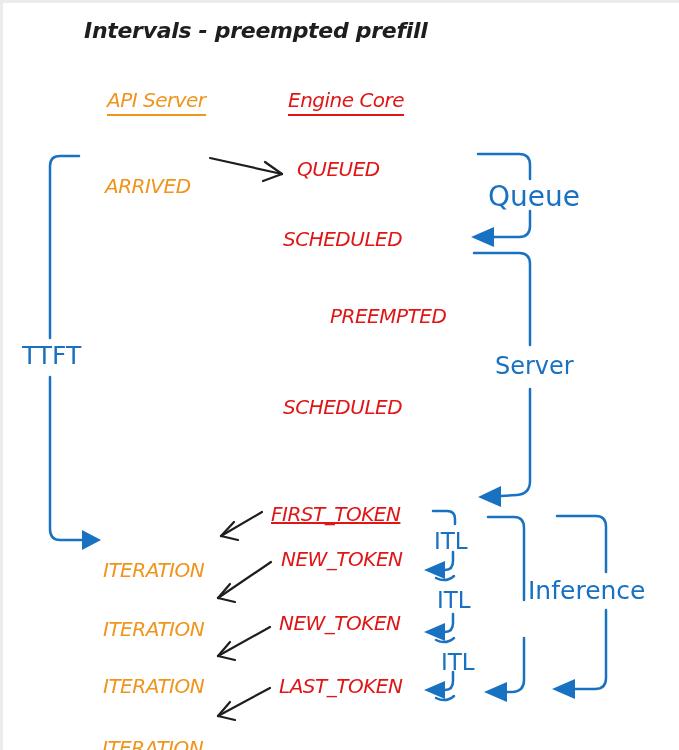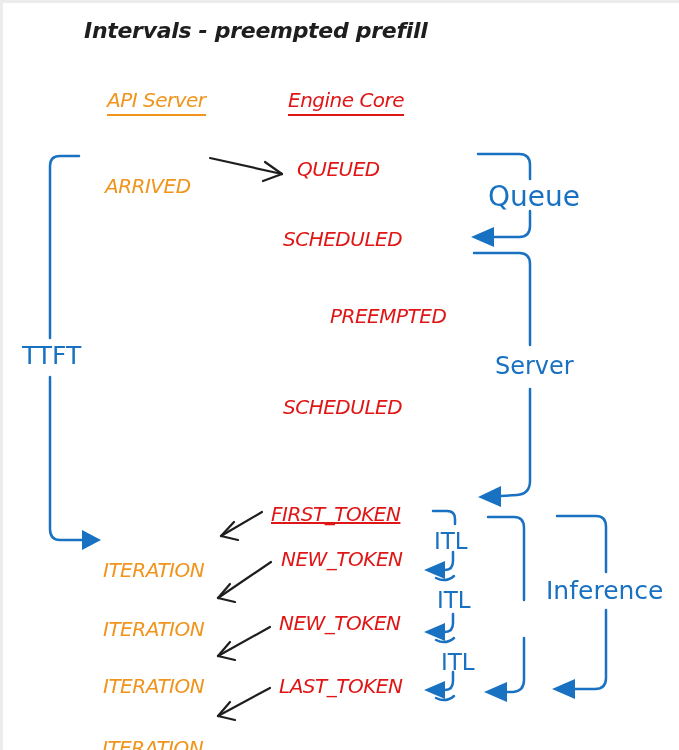--- a/index.html
+++ b/index.html
@@ -149,15 +149,15 @@
   <div class="ev orange" style="left:103px; top:587px;">ITERATION</div>
   <div class="ev orange" style="left:103px; top:644px;">ITERATION</div>
   <div class="ev orange" style="left:102px; top:706px;">ITERATION</div>
 
   <div class="lbl" style="left:22px;  top:342px; font-size:25px;text-align:right;">TTFT</div>
   <div class="lbl" style="left:488px; top:182px; font-size:28px;">Queue</div>
   <div class="lbl" style="left:495px; top:353px; font-size:24px;">Server</div>
   <div class="lbl" style="left:434px; top:529px; font-size:23px;">ITL</div>
   <div class="lbl" style="left:437px; top:588px; font-size:23px;">ITL</div>
   <div class="lbl" style="left:441px; top:650px; font-size:23px;">ITL</div>
-  <div class="lbl" style="left:546px; top:577px; font-size:25px;text-align:center;">Inference</div>
+  <div class="lbl" style="left:528px; top:577px; font-size:25px;text-align:center;">Inference</div>
 
 </div>
 
 </body></html>

